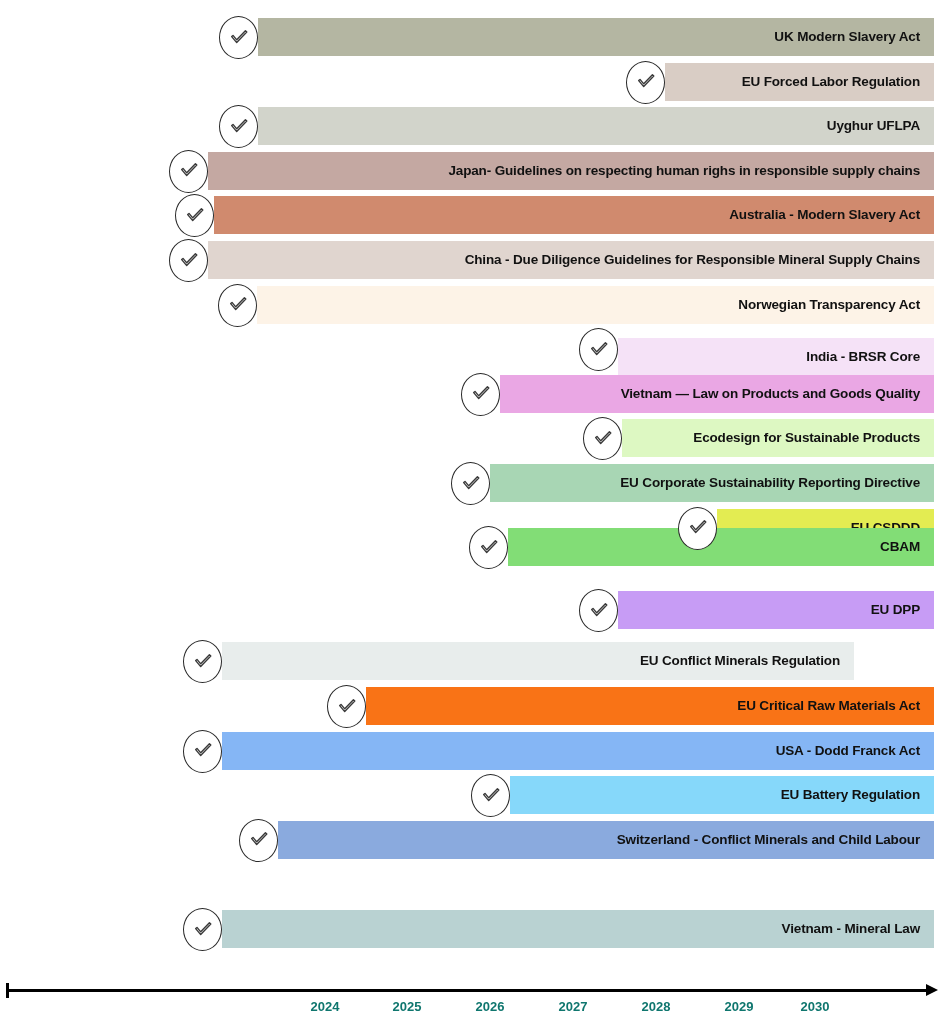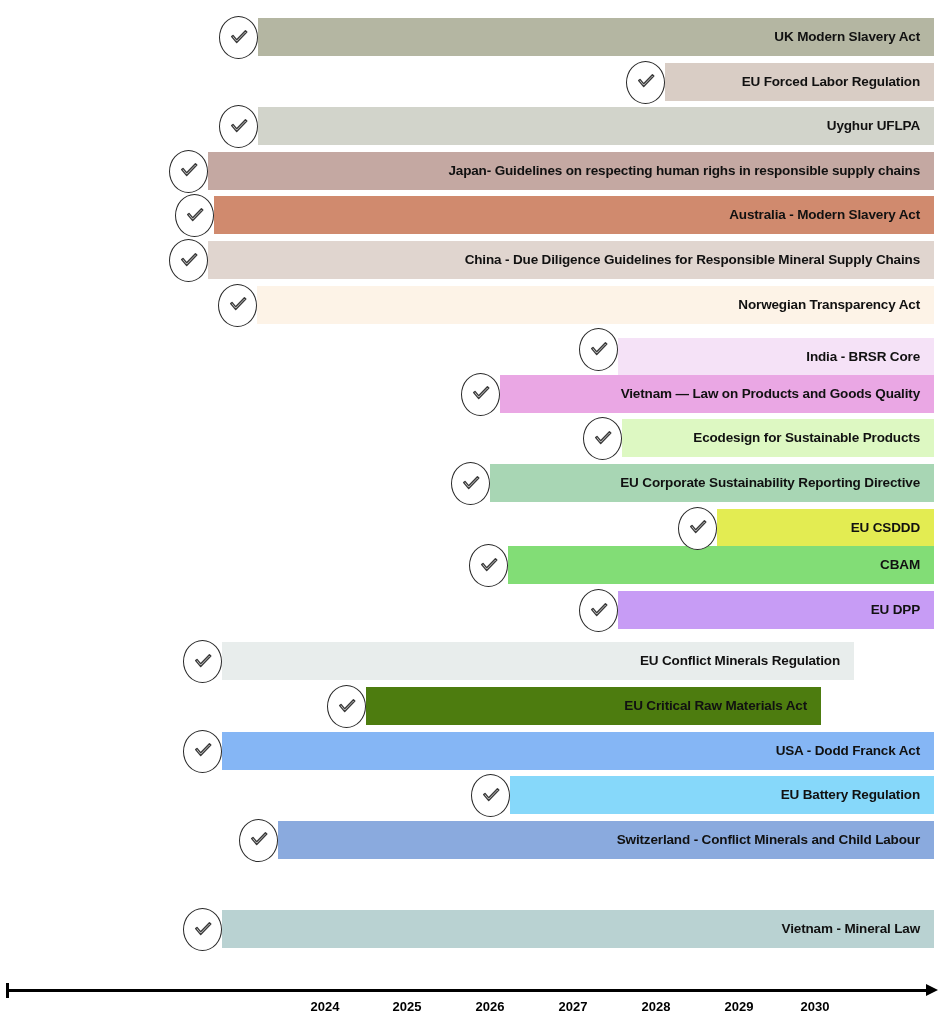--- a/index.html
+++ b/index.html
@@ -124,21 +124,21 @@
     height: 0;
     border-top: 6.5px solid transparent;
     border-bottom: 6.5px solid transparent;
     border-left: 12px solid #000000;
   }
   .axis-tick-label {
     position: absolute;
     top: 39px;
     font-size: 13px;
     font-weight: bold;
-    color: #000000;
+    color: #0f766e;
     transform: translateX(-50%);
     white-space: nowrap;
   }
 </style>
 </head>
 <body>
 
 <div id="chart-root">
 
   <div class="bars-layer" id="bars-layer">
@@ -279,21 +279,21 @@
           <span class="bar-label">EU CSDDD</span>
         </div>
         <div class="marker" style="left: 678px;">
           <div class="marker-check">
             <svg width="22" height="22" viewBox="0 0 24 24" fill="none" stroke="#3a3a3a" stroke-width="1.5" stroke-linecap="round" stroke-linejoin="round">
               <path d="M4 10.5 L9.5 17 L20.5 5.5 L19 4 L9.5 14 L5.5 9.2 Z"></path>
             </svg>
           </div>
         </div>
       </div>
-      <div class="row" style="top: 546px;">
+      <div class="row" style="top: 528px;">
         <div class="bar" style="left: 508px; width: 426px; background: rgb(130, 221, 118);">
           <span class="bar-label">CBAM</span>
         </div>
         <div class="marker" style="left: 469px;">
           <div class="marker-check">
             <svg width="22" height="22" viewBox="0 0 24 24" fill="none" stroke="#3a3a3a" stroke-width="1.5" stroke-linecap="round" stroke-linejoin="round">
               <path d="M4 10.5 L9.5 17 L20.5 5.5 L19 4 L9.5 14 L5.5 9.2 Z"></path>
             </svg>
           </div>
         </div>
@@ -316,21 +316,21 @@
         </div>
         <div class="marker" style="left: 183px;">
           <div class="marker-check">
             <svg width="22" height="22" viewBox="0 0 24 24" fill="none" stroke="#3a3a3a" stroke-width="1.5" stroke-linecap="round" stroke-linejoin="round">
               <path d="M4 10.5 L9.5 17 L20.5 5.5 L19 4 L9.5 14 L5.5 9.2 Z"></path>
             </svg>
           </div>
         </div>
       </div>
       <div class="row" style="top: 687px;">
-        <div class="bar" style="left: 366px; width: 455px; background: #4d7c0f;">
+        <div class="bar" style="left: 366px; width: 568px; background: #f97316;">
           <span class="bar-label">EU  Critical Raw Materials Act</span>
         </div>
         <div class="marker" style="left: 327px;">
           <div class="marker-check">
             <svg width="22" height="22" viewBox="0 0 24 24" fill="none" stroke="#3a3a3a" stroke-width="1.5" stroke-linecap="round" stroke-linejoin="round">
               <path d="M4 10.5 L9.5 17 L20.5 5.5 L19 4 L9.5 14 L5.5 9.2 Z"></path>
             </svg>
           </div>
         </div>
       </div>

